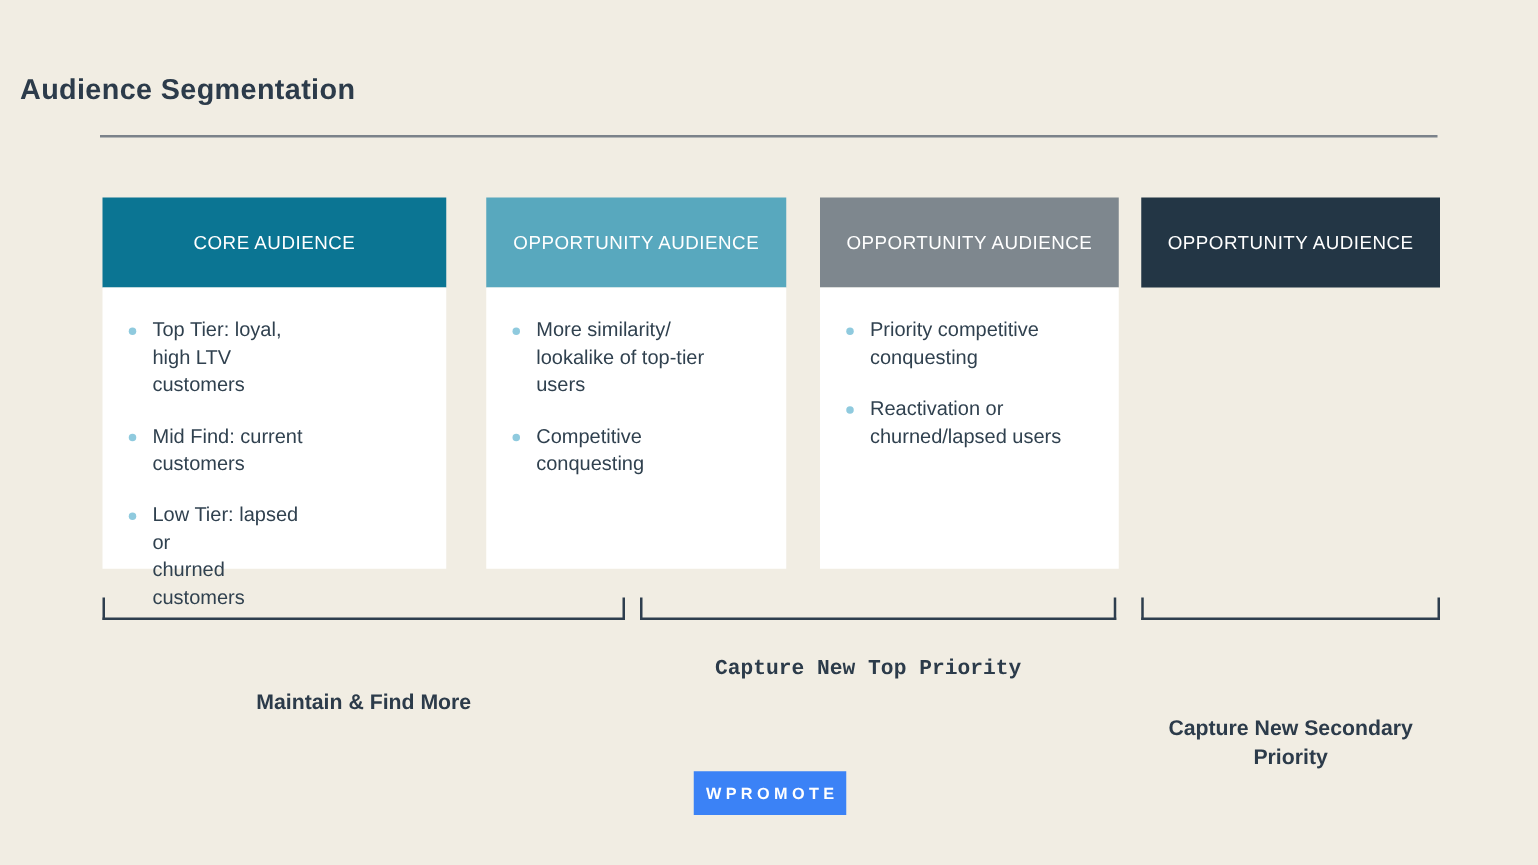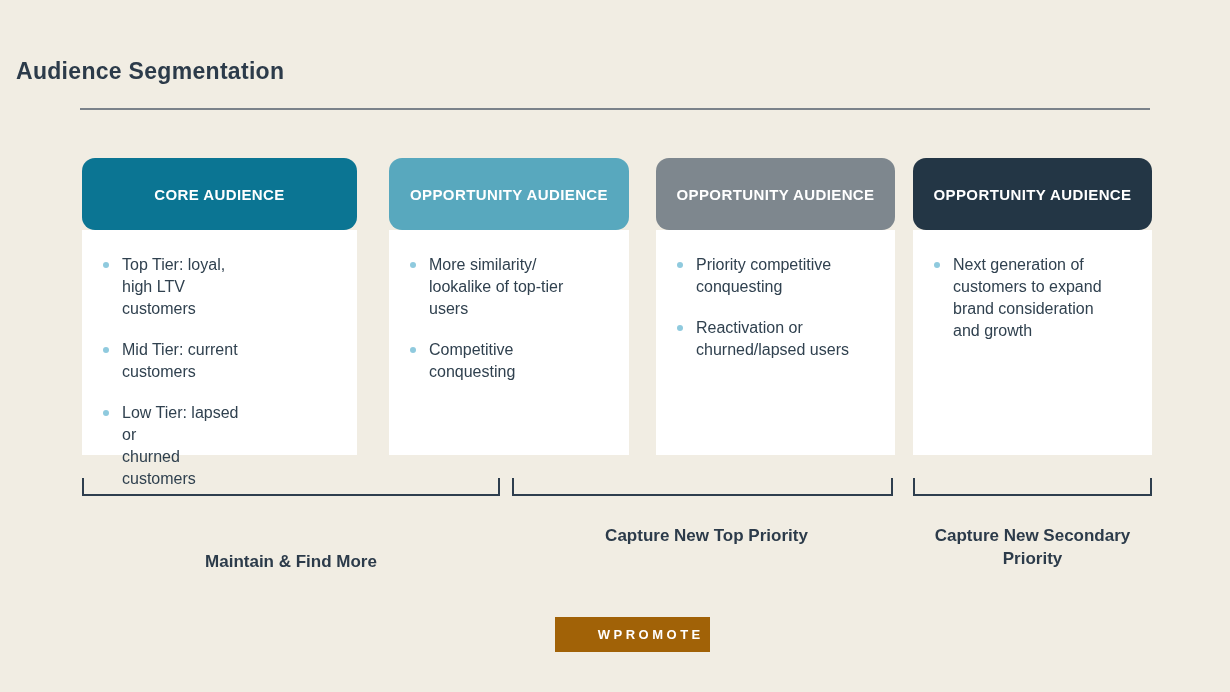--- a/index.html
+++ b/index.html
@@ -39,23 +39,22 @@
   .card-2 { left: 656px; width: 239px; }
   .card-3 { left: 913px; width: 239px; }
 
   .card-header {
     height: 72px;
     display: flex;
     align-items: center;
     justify-content: center;
     color: #ffffff;
     font-size: 15px;
-    font-weight: bold;
+    font-weight: normal;
     letter-spacing: 0.4px;
-    border-radius: 13px;
   }
   .card-body {
     background: #ffffff;
     height: 225px;
     margin: 0;
     padding: 24px 18px 0 20px;
     box-sizing: border-box;
     list-style: none;
   }
   .card-0 .card-body { padding-right: 109px; }
@@ -95,55 +94,54 @@
     position: absolute;
     top: 524px;
     text-align: center;
     font-size: 17px;
     font-weight: bold;
     line-height: 23px;
     color: #2c3b4a;
     white-space: pre-line;
   }
   .label-0 { left: 82px;  width: 418px; margin-top: 26px; }
-  .label-1 { left: 516px; width: 381px; }
-  .label-2 { left: 913px; width: 239px; }
+  .label-1 { left: 504px; width: 381px; font-family: Liberation Mono, monospace; }
+  .label-2 { left: 913px; width: 239px; margin-top: 47px; }
 
   .logo {
     position: absolute;
     left: 555px;
     top: 617px;
     width: 122px;
     height: 35px;
-    background: #a16207;
+    background: #3b82f6;
     display: flex;
     align-items: center;
     justify-content: center;
     color: #ffffff;
     font-size: 13px;
     font-weight: bold;
     letter-spacing: 3.5px;
     text-indent: 3.5px;
-    padding-left: 33px;
   }
 </style>
 </head>
 <body>
 
 <div class="stage">
 
   <div class="title">Audience Segmentation</div>
   <div class="rule"></div>
 
   <div class="card card-0">
     <div class="card-header" style="background: rgb(11, 117, 147);">CORE AUDIENCE</div>
     <ul class="card-body">
         <li>Top Tier: loyal, high LTV
 customers</li>
-        <li>Mid Tier: current
+        <li>Mid Find: current
 customers</li>
         <li>Low Tier: lapsed or
 churned customers</li>
       </ul>
   </div>
 
   <div class="card card-1">
     <div class="card-header" style="background: rgb(88, 168, 190);">OPPORTUNITY AUDIENCE</div>
     <ul class="card-body">
         <li>More similarity/
@@ -159,26 +157,20 @@
     <ul class="card-body">
         <li>Priority competitive
 conquesting</li>
         <li>Reactivation or
 churned/lapsed users</li>
       </ul>
   </div>
 
   <div class="card card-3">
     <div class="card-header" style="background: rgb(35, 54, 69);">OPPORTUNITY AUDIENCE</div>
-    <ul class="card-body">
-        <li>Next generation of
-customers to expand
-brand consideration
-and growth</li>
-      </ul>
   </div>
 
   <div class="bracket bracket-0"></div>
   <div class="bracket bracket-1"></div>
   <div class="bracket bracket-2"></div>
 
   <div class="bracket-label label-0">Maintain &amp; Find More</div>
   <div class="bracket-label label-1">Capture New Top Priority</div>
   <div class="bracket-label label-2">Capture New Secondary
 Priority</div>

